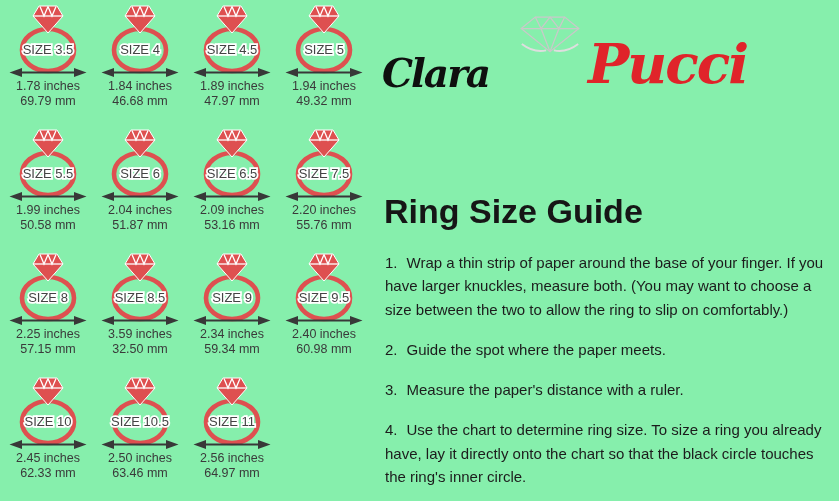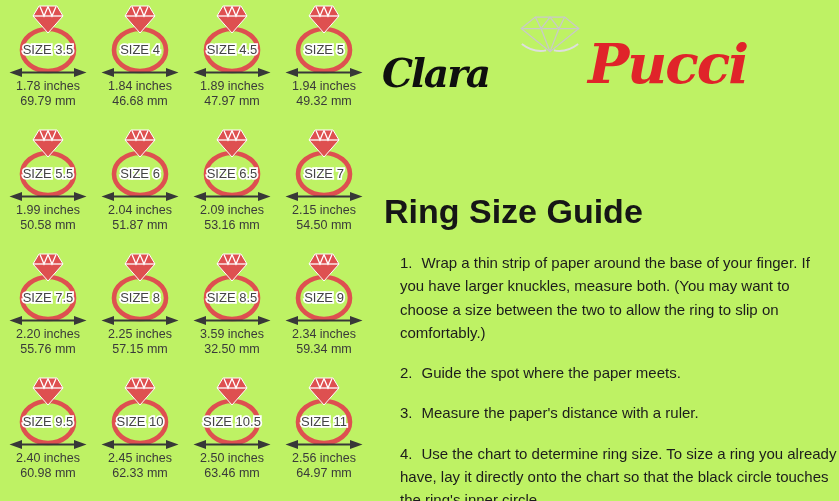--- a/index.html
+++ b/index.html
@@ -1,16 +1,16 @@
 <!DOCTYPE html>
 <html><head>
 <meta charset="utf-8">
 <style>
   html,body{margin:0;padding:0;background:#fff;}
-  .page{position:relative;width:839px;height:501px;background:#bef264;overflow:hidden;
+  .page{position:relative;width:839px;height:501px;background:#86efac;overflow:hidden;
         font-family:"Liberation Sans",sans-serif;}
 
   
   .chart-grid{position:absolute;left:2px;top:3px;width:368px;
               display:grid;grid-template-columns:repeat(4,92px);grid-auto-rows:124px;}
   .cell{display:flex;flex-direction:column;align-items:center;}
   .ring{width:92px;height:72px;display:block;}
   .ring text{font-family:"Liberation Sans",sans-serif;font-size:13px;fill:#444444;
              text-anchor:middle;stroke:#ffffff;stroke-width:3.5px;paint-order:stroke;}
   .arw{width:78px;height:13px;margin-top:-9px;display:block;}
@@ -24,21 +24,21 @@
               font-size:39px;color:#0f0f0f;letter-spacing:-2px;}
   .logo-second{position:absolute;left:206px;bottom:2px;
                font-family:"DejaVu Serif",serif;font-style:italic;font-weight:bold;
                font-size:55px;color:#e0242a;letter-spacing:-2px;}
   .logo-gem{position:absolute;left:136px;top:0;width:64px;height:58px;}
 
   .guide-title{position:absolute;left:6px;top:192px;margin:0;
                font-family:"Liberation Sans",sans-serif;font-weight:bold;
                font-size:34px;color:#161616;}
   .steps{position:absolute;left:7px;top:251px;width:452px;}
-  .step{margin:0 0 17px 15px;font-size:15px;line-height:1.55;color:#1c1c1c;}
+  .step{margin:0 0 17px 0;font-size:15px;line-height:1.55;color:#1c1c1c;}
   .step-num{margin-right:9px;}
 </style>
 </head>
 <body>
 
 <svg width="0" height="0" style="position:absolute" aria-hidden="true">
   <defs>
     <g id="ringshape">
       <ellipse cx="46" cy="47" rx="26" ry="21" fill="none" stroke="#de5050" stroke-width="4.6"></ellipse>
       <g>
@@ -151,33 +151,20 @@
         </svg>
       <svg class="arw" viewBox="0 0 78 13">
           <use href="#dblarrow"></use>
         </svg>
       <div class="meas">
           <div>2.09 inches</div>
           <div>53.16 mm</div>
         </div>
     </div>
 
-    <div class="cell">
-      <svg class="ring" viewBox="0 0 92 72">
-          <use href="#ringshape"></use>
-          <text x="46" y="51">SIZE 7</text>
-        </svg>
-      <svg class="arw" viewBox="0 0 78 13">
-          <use href="#dblarrow"></use>
-        </svg>
-      <div class="meas">
-          <div>2.15 inches</div>
-          <div>54.50 mm</div>
-        </div>
-    </div>
 
     <div class="cell">
       <svg class="ring" viewBox="0 0 92 72">
           <use href="#ringshape"></use>
           <text x="46" y="51">SIZE 7.5</text>
         </svg>
       <svg class="arw" viewBox="0 0 78 13">
           <use href="#dblarrow"></use>
         </svg>
       <div class="meas">

